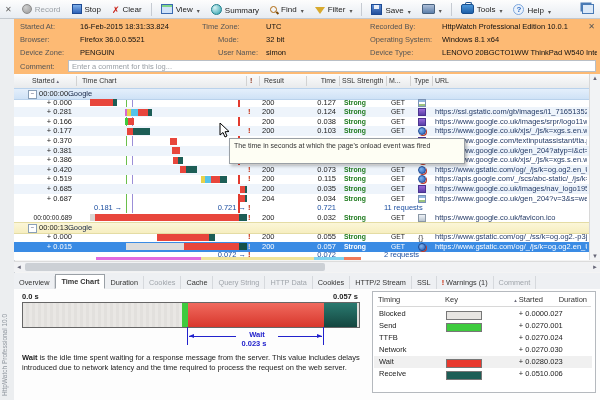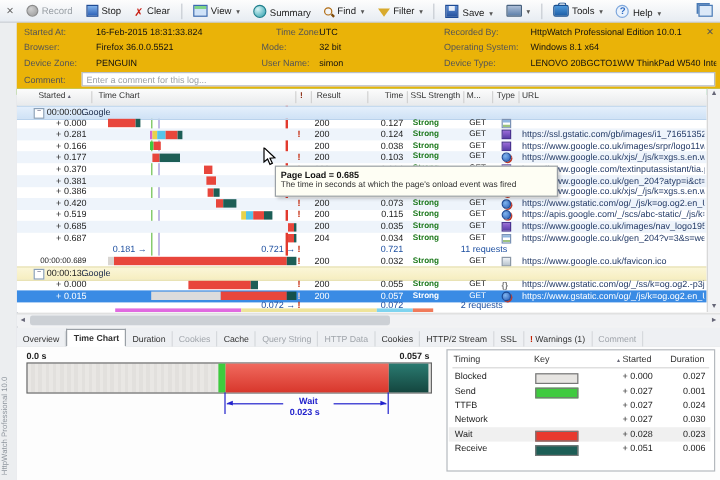--- a/index.html
+++ b/index.html
@@ -31,21 +31,21 @@
   .i-tools::before{content:"";position:absolute;left:3px;top:-3px;width:5px;height:2px;border:1px solid #174e8e;border-bottom:none;border-radius:2px 2px 0 0;}
   .i-help{width:9px;height:9px;border-radius:50%;color:#2f6cc4;border:1px solid #7fa8dd;font-weight:bold;font-size:8px;line-height:9px;text-align:center;background:#eaf2fc;}
   .i-win{width:10px;height:8px;border:1px solid #4a7ab5;background:#dce9f8;box-shadow:-2px -2px 0 -0.5px #4a7ab5;margin-left:auto;margin-right:6px;}
 
   
   #dock{position:absolute;left:0;top:19px;width:14px;height:381px;background:#eceef0;border-right:1px solid #cfd3d8;}
   #brand{position:absolute;left:1px;bottom:4px;width:11px;height:120px;writing-mode:vertical-rl;transform:rotate(180deg);
     font-size:6.5px;color:#8f969e;white-space:nowrap;}
 
   
-  #info{position:absolute;left:14px;top:19px;width:586px;height:55px;background:#eab308;border-bottom:5px solid #22c55e;}
+  #info{position:absolute;left:14px;top:19px;width:586px;height:55px;background:#fdba74;border-bottom:5px solid #22c55e;}
   .inf-lbl{position:absolute;color:#555;}
   .inf-val{position:absolute;color:#101010;}
   #info-close{position:absolute;right:5px;top:3px;color:#555;font-weight:bold;font-size:8px;}
   #comment-input{position:absolute;left:54px;top:41px;width:520px;height:10px;border:1px solid #b9bfc6;background:#fff;
     font-family:inherit;font-size:7.5px;color:#333;padding:0 3px;}
   #comment-input::placeholder{color:#9aa0a6;}
 
   
   #grid-head{position:absolute;left:14px;top:74px;width:575px;height:14px;
     background:linear-gradient(#fcfcfc,#e8eaec);border-bottom:1px solid #c6c6c6;font-size:7px;color:#333;}
@@ -129,21 +129,21 @@
 
   
   #timing{position:absolute;left:358px;top:2px;width:222px;height:100px;background:#fff;border:1px solid #b5b9be;}
   .tm-h{position:absolute;top:3px;color:#333;}
   #tm-sep{position:absolute;left:4px;right:4px;top:14px;height:1px;background:#d8d8d8;}
   .tm-row{position:absolute;left:1px;width:218px;height:12px;line-height:12px;}
   .tm-row.hl{background:#f0f0f0;}
   .tm-name{position:absolute;left:5px;}
   .tm-key{position:absolute;left:72px;top:2.5px;width:34px;height:7px;border:1px solid #777;}
   .tm-start{position:absolute;left:120px;width:50px;text-align:right;}
-  .tm-dur{position:absolute;left:170px;width:44px;text-align:right;}
+  .tm-dur{position:absolute;left:170px;width:44px;text-align:left;}
 </style>
 </head>
 <body>
 
 <div id="app">
 
   <div id="toolbar">
     <span class="xbtn">✕</span>
     <span class="tb dis">
         <span class="i-rec"></span>
@@ -206,21 +206,21 @@
   </div>
 
   <div id="info">
     <span class="inf-lbl" style="left:6px;top:3px">Started At:</span>
     <span class="inf-val" style="left:66px;top:3px">16-Feb-2015 18:31:33.824</span>
     <span class="inf-lbl" style="left:6px;top:16px">Browser:</span>
     <span class="inf-val" style="left:66px;top:16px">Firefox 36.0.0.5521</span>
     <span class="inf-lbl" style="left:6px;top:29px">Device Zone:</span>
     <span class="inf-val" style="left:66px;top:29px">PENGUIN</span>
 
-    <span class="inf-lbl" style="left:216px;top:3px">Time Zone:</span>
+    <span class="inf-lbl" style="left:188px;top:3px">Time Zone:</span>
     <span class="inf-val" style="left:252px;top:3px">UTC</span>
     <span class="inf-lbl" style="left:204px;top:16px">Mode:</span>
     <span class="inf-val" style="left:252px;top:16px">32 bit</span>
     <span class="inf-lbl" style="left:204px;top:29px">User Name:</span>
     <span class="inf-val" style="left:252px;top:29px">simon</span>
 
     <span class="inf-lbl" style="left:356px;top:3px">Recorded By:</span>
     <span class="inf-val" style="left:428px;top:3px">HttpWatch Professional Edition 10.0.1</span>
     <span class="inf-lbl" style="left:356px;top:16px">Operating System:</span>
     <span class="inf-val" style="left:428px;top:16px">Windows 8.1 x64</span>
@@ -481,21 +481,20 @@
     <span class="up">▲</span>
     <span class="dn">▼</span>
   </div>
   <div id="hscroll">
     <span class="lt">◄</span>
     <div id="hthumb"></div>
     <span class="rt">►</span>
   </div>
 
   <div id="tooltip">
-    <div class="tt-title">Page Load = 0.685</div>
     <div class="tt-body">The time in seconds at which the page's onload event was fired</div>
   </div>
   <svg id="cursor" width="11" height="16" viewBox="0 0 11 16">
     <polygon points="1,0 1,12 4,9.5 6,14 8,13 6,8.8 10,8.5" fill="#fff" stroke="#000" stroke-width="1"></polygon>
   </svg>
 
   <div id="tabs">
     <span class="tab">Overview</span>
     <span class="tab active">Time Chart</span>
     <span class="tab">Duration</span>
@@ -519,20 +518,21 @@
       <span class="seg" style="left:165px;width:136px;background:linear-gradient(#f06a5e,#d8372c)"></span>
       <span class="seg" style="left:301px;width:33px;background:linear-gradient(#2a7a70,#14463f)"></span>
     </div>
 
     <span class="wline" style="left:173px"></span>
     <span class="wline" style="left:309px"></span>
     <span id="warrow" style="left:175px;width:133px"></span>
     <span id="wlabel" style="left:222px;width:36px">Wait</span>
     <span id="wvalue" style="left:210px;width:60px">0.023 s</span>
 
+    <div id="ddesc"><b>Wait</b><span> is the idle time spent waiting for a response message from the server. This value includes delays introduced due to network latency and the time required to process the request on the web server.</span></div>
 
     <div id="timing">
       <span class="tm-h" style="left:5px">Timing</span>
       <span class="tm-h" style="left:72px">Key</span>
       <span class="tm-h" style="left:120px;width:50px;text-align:right"><span style="font-size:5px;color:#667">▴</span> <span>Started</span></span>
       <span class="tm-h" style="left:170px;width:44px;text-align:right">Duration</span>
       <div id="tm-sep"></div>
 
       <div class="tm-row" style="top:16px">
         <span class="tm-name">Blocked</span>

